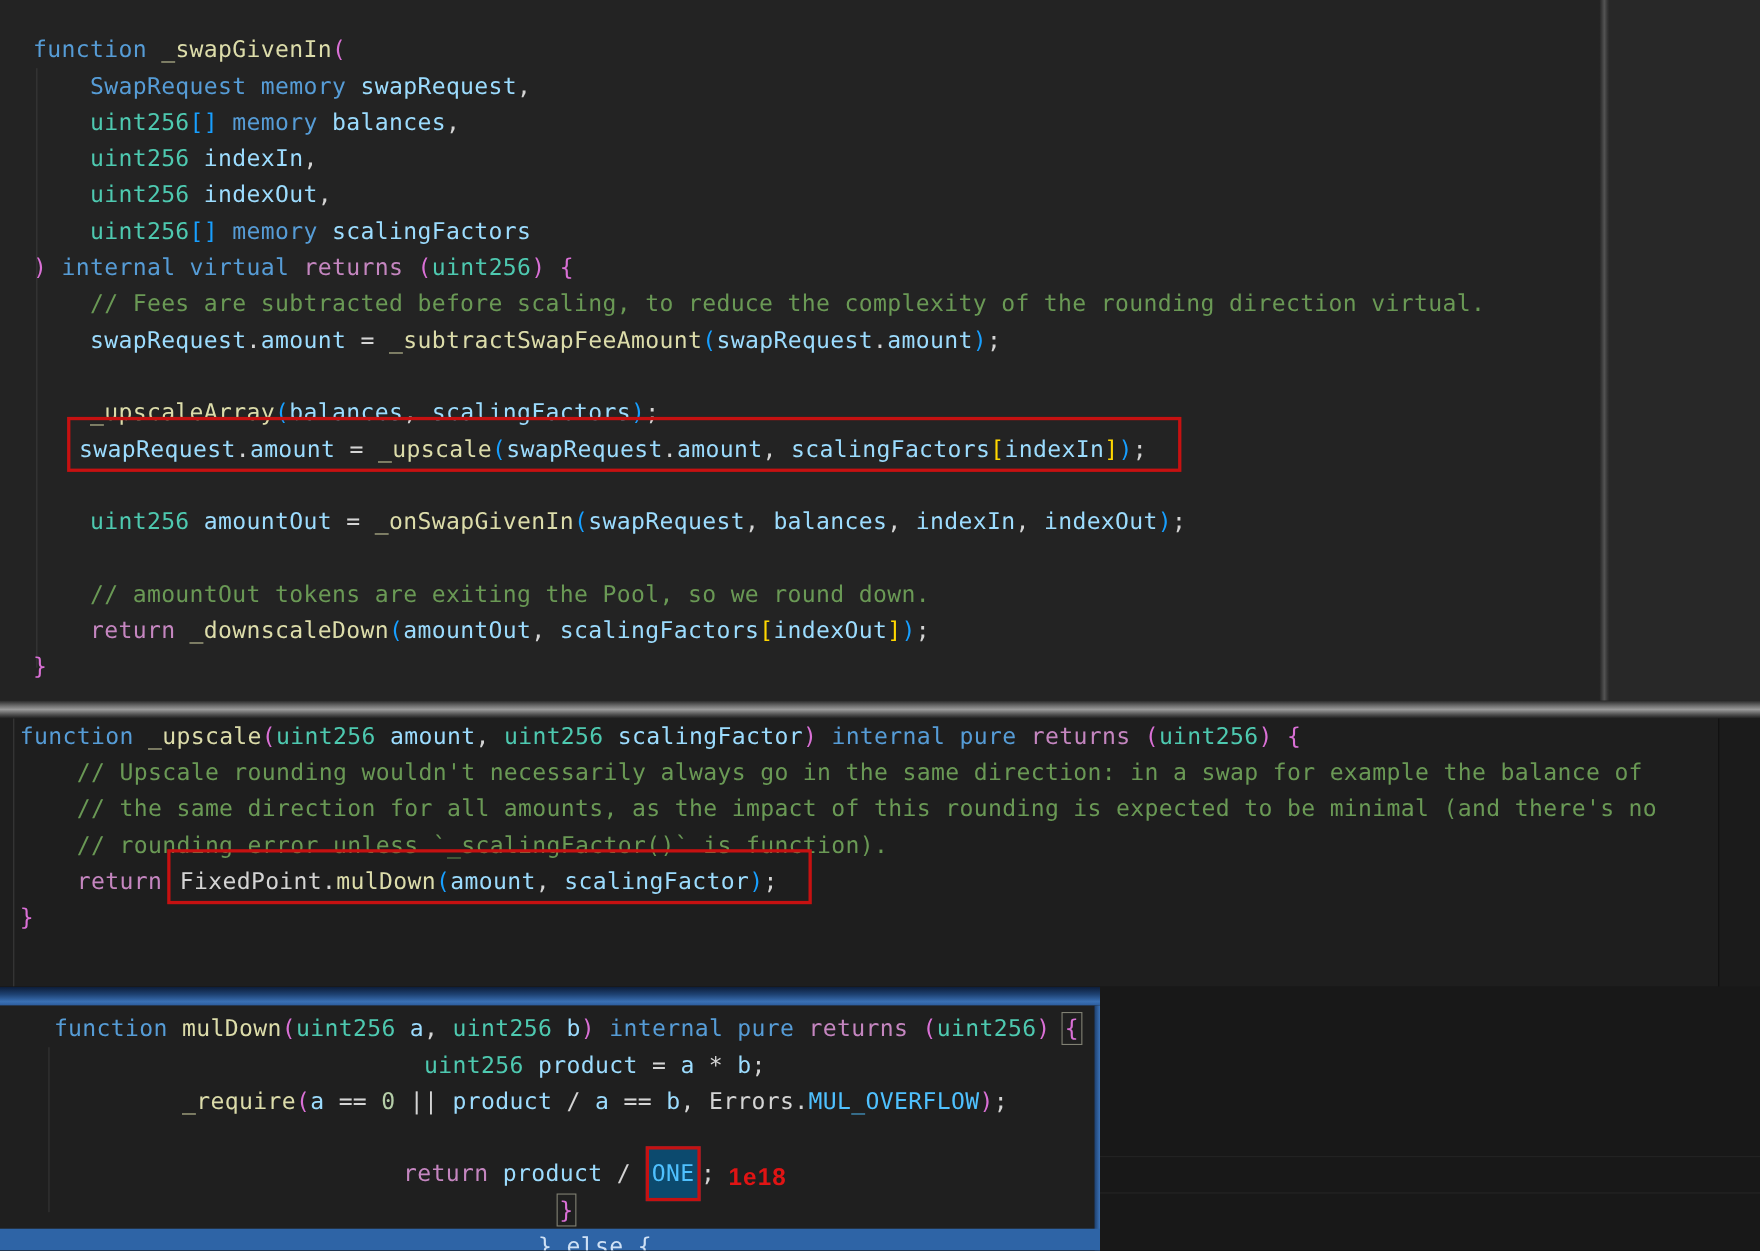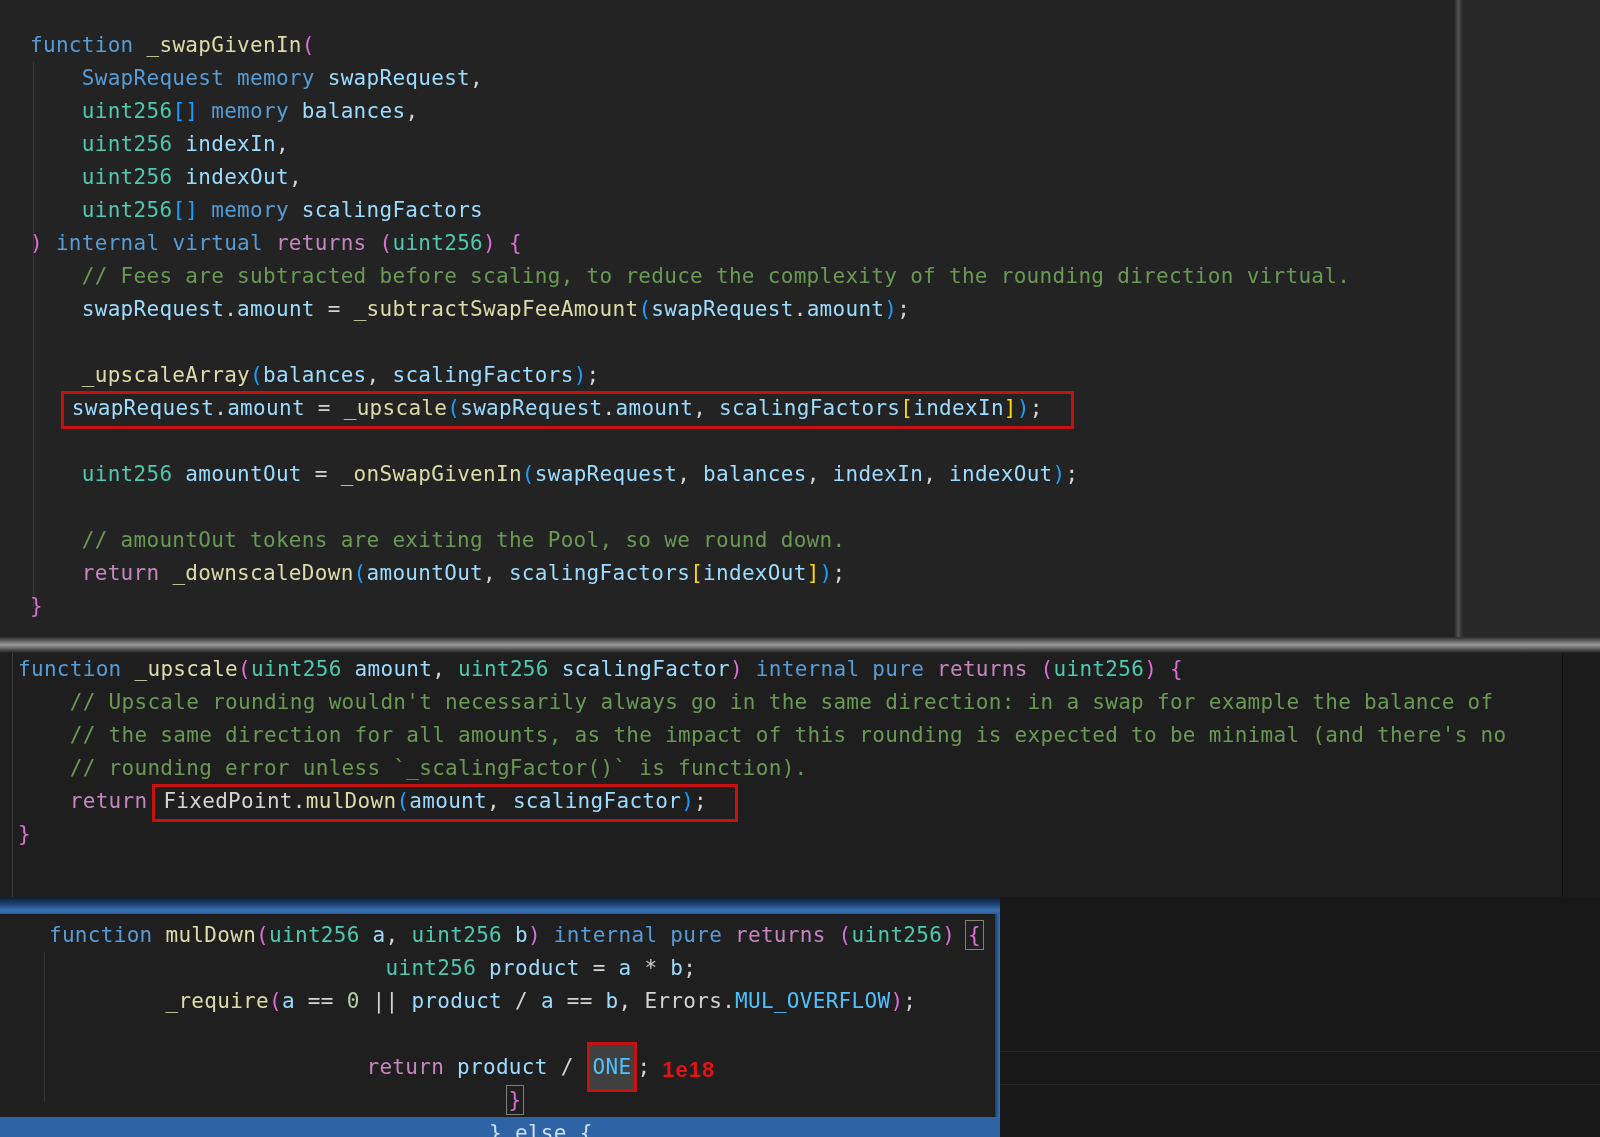--- a/index.html
+++ b/index.html
@@ -31,22 +31,22 @@
   .p3 .code{padding:22px 0 0 0;}
   .line{height:33px;line-height:33px;white-space:pre;}
   .p3 .line{padding-left:30px;text-align:center;}
   .line.sel{background:#2e64a6;}
   .tk-kw{color:#569cd6}.tk-type{color:#4ec9b0}.tk-fn{color:#dcdcaa}.tk-var{color:#9cdcfe}
   .tk-cmt{color:#6a9955}.tk-ctrl{color:#c586c0}.tk-punc{color:#d4d4d4}
   .tk-b1{color:#ffd700}.tk-b2{color:#da70d6}.tk-b3{color:#179fff}
   .tk-num{color:#b5cea8}.tk-const{color:#4fc1ff}.tk-white{color:#d4d4d4}.tk-sel{color:#cfe1f5}
   .tk-note{color:#e01414;font-family:"Liberation Sans",sans-serif;font-weight:bold;font-size:22px;
            letter-spacing:1px;vertical-align:-3px;padding-left:12px;}
-  .red-box{border:3px solid #c61111;padding:2px 28px 6px 8px;margin-left:-8px;}
-  .red-box.tight{padding:10px 3px;margin:0;background:#404040;}
+  .red-box{border:3px solid #c61111;padding:14px 28px 6px 8px;margin-left:-8px;}
+  .red-box.tight{padding:10px 3px;margin:0;background:#0c4a6e;}
   .match-box{outline:1px solid rgba(195,195,172,.6);outline-offset:2px;}
   .frag{position:absolute;left:28px;top:0;height:7px;overflow:hidden;color:#da70d6;}
 </style>
 </head>
 <body>
 
 <div class="screen">
 
   <div class="panel p1">
     <div class="p1-right-strip"></div>

